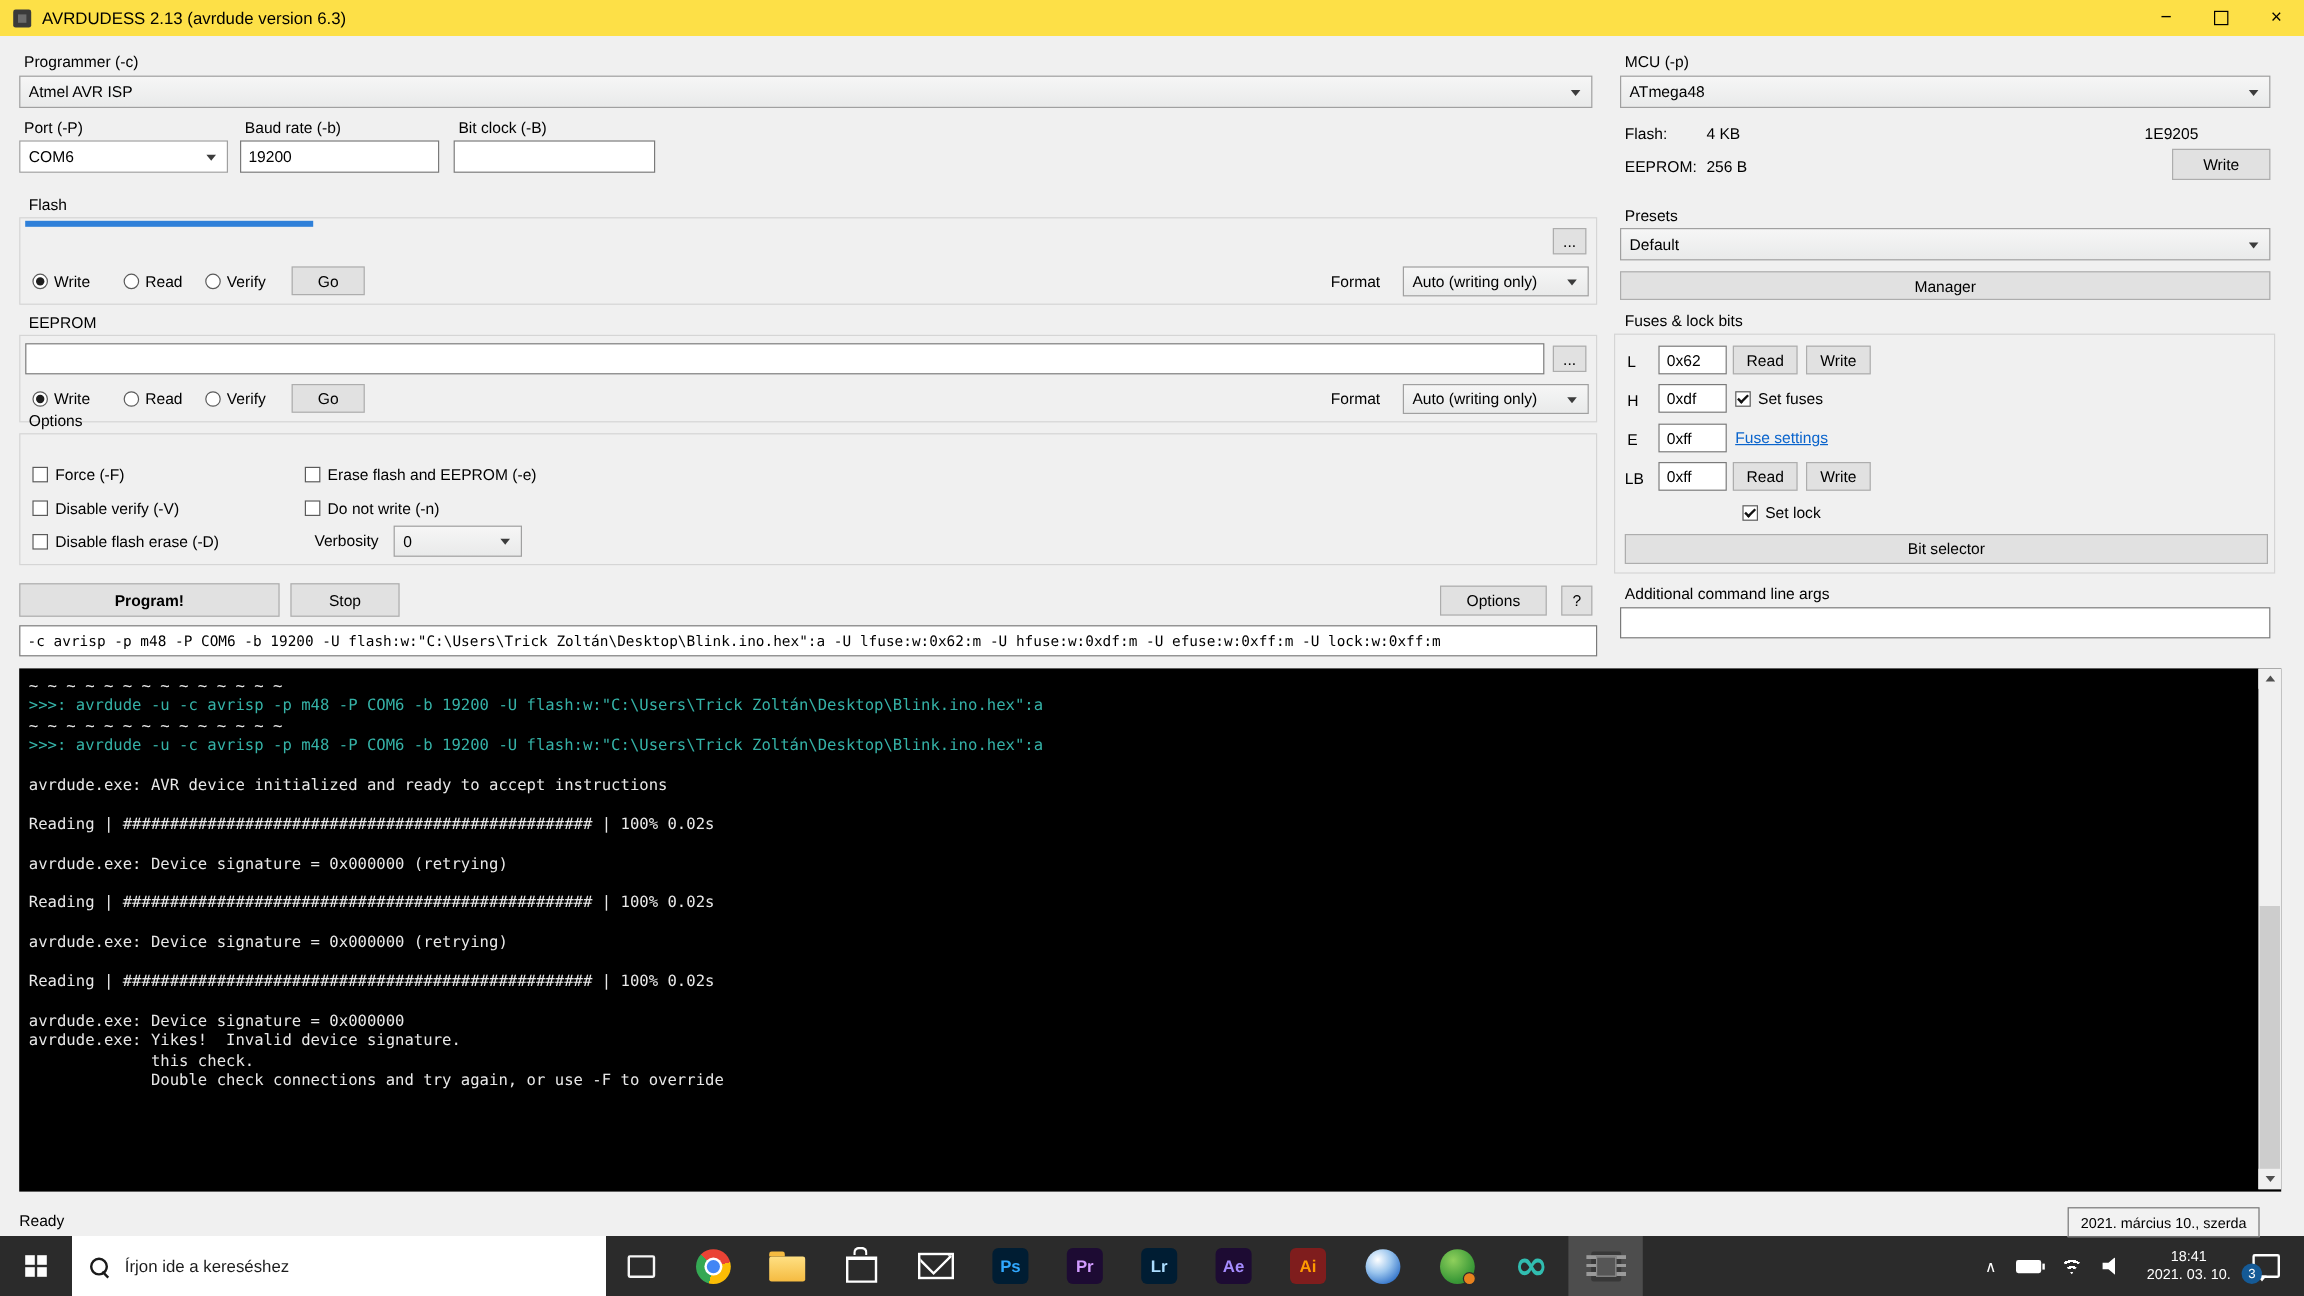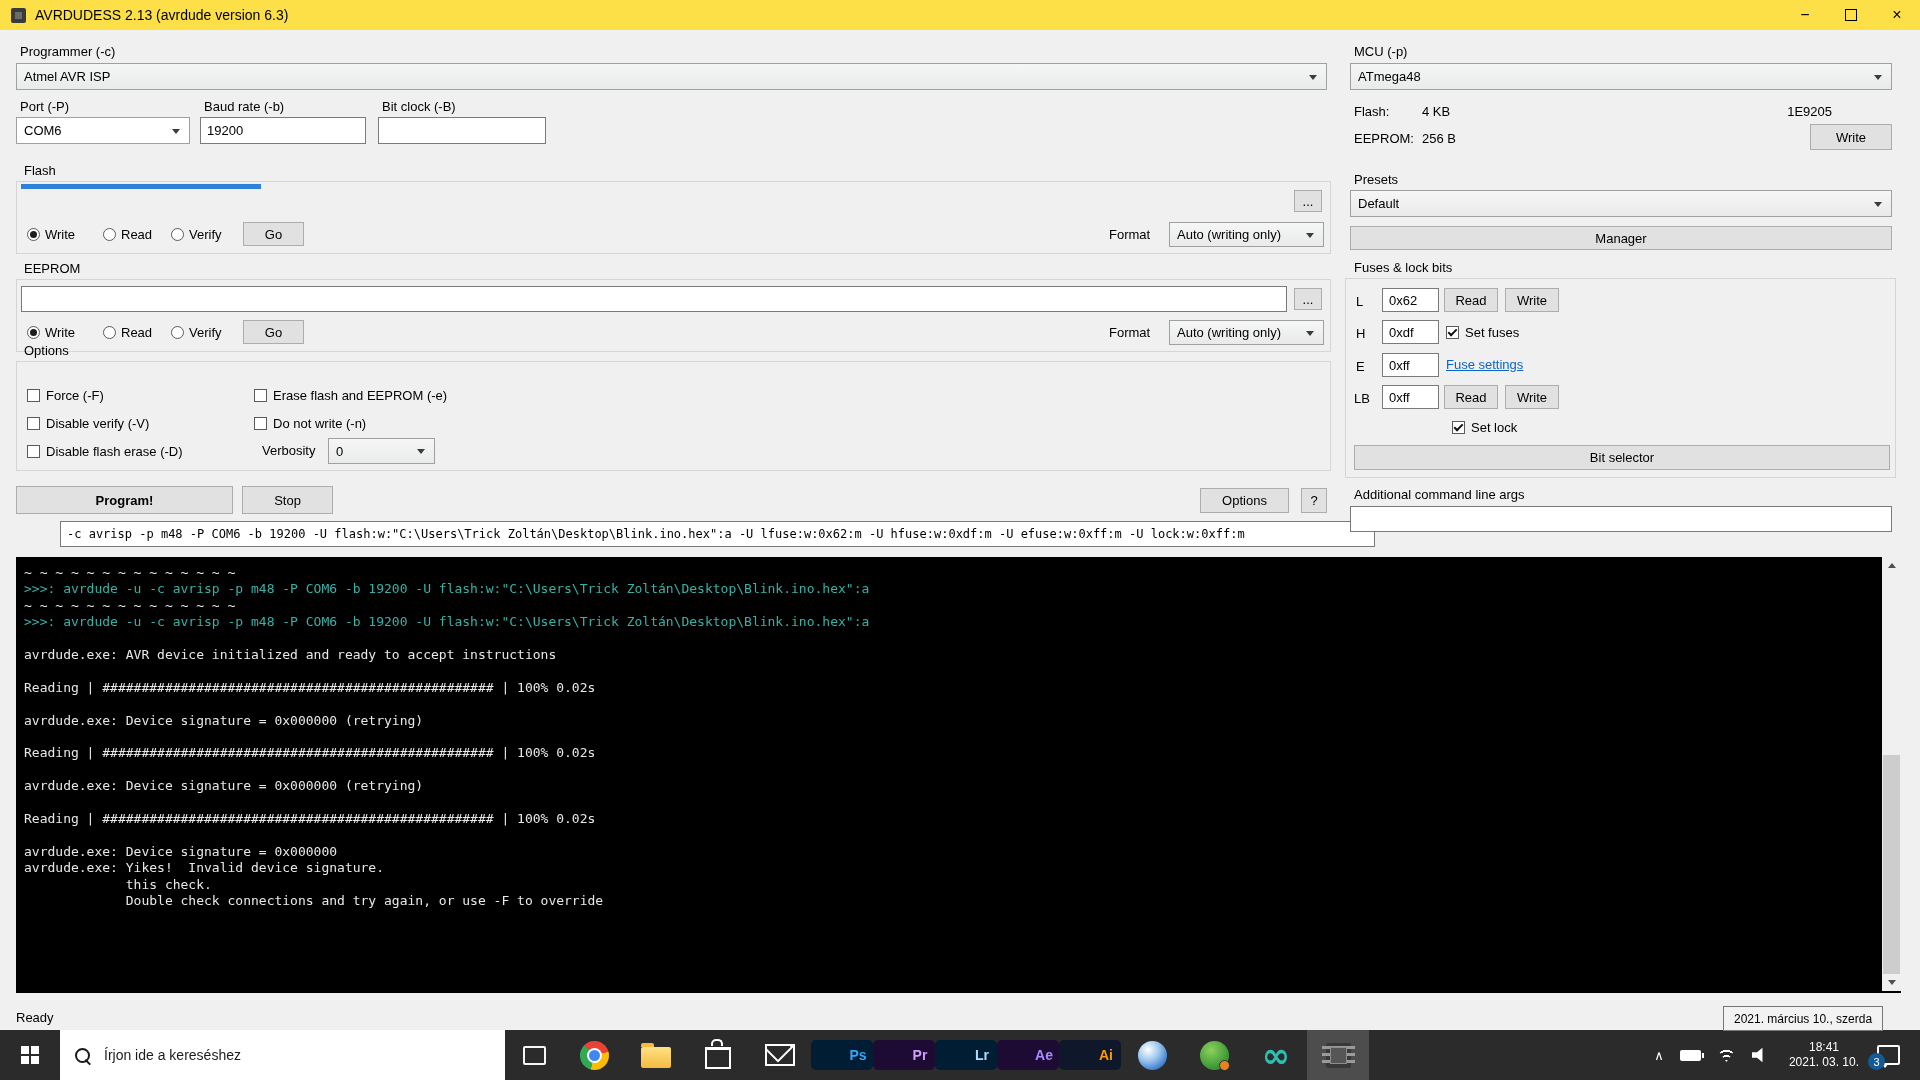--- a/index.html
+++ b/index.html
@@ -53,21 +53,21 @@
   .tb-slot.active{background:#4d4d4d;}
   .ic-chrome{width:29px;height:29px;border-radius:50%;background:conic-gradient(from -45deg,#ea4335 0 120deg,#fbbc05 120deg 240deg,#34a853 240deg 360deg);position:relative;}
   .ic-chrome::before{content:"";position:absolute;inset:7px;background:#fff;border-radius:50%;}
   .ic-chrome::after{content:"";position:absolute;inset:9px;background:#4286f5;border-radius:50%;}
   .ic-folder{width:30px;height:21px;background:linear-gradient(#ffe083,#f5bb41);border-radius:2px;position:relative;margin-top:4px;}
   .ic-folder::before{content:"";position:absolute;left:0;top:-4px;width:13px;height:4px;background:#f5bb41;border-radius:2px 2px 0 0;}
   .ic-store{width:22px;height:17px;border:2px solid #fff;border-top:3px solid #fff;position:relative;margin-top:6px;box-sizing:content-box;}
   .ic-store::before{content:"";position:absolute;left:4px;top:-11px;width:8px;height:5px;border:2px solid #fff;border-bottom:none;border-radius:5px 5px 0 0;}
   .ic-mail{width:26px;height:18px;border:2px solid #fff;position:relative;overflow:hidden;}
   .ic-mail::before{content:"";position:absolute;left:0;top:-10px;width:18px;height:18px;transform:rotate(45deg);border:2px solid #fff;}
-  .ic-adobe{width:30px;height:30px;border-radius:5px;display:flex;align-items:center;justify-content:center;font-weight:bold;font-size:14px;padding-left:32px;}
+  .ic-adobe{width:30px;height:30px;border-radius:5px;display:flex;align-items:center;justify-content:center;font-weight:bold;font-size:14px;}
   .ic-blue{width:29px;height:29px;border-radius:50%;background:radial-gradient(circle at 35% 30%,#fff,#9cc6ee 40%,#3273c9 80%);}
   .ic-green{width:29px;height:29px;border-radius:50%;background:radial-gradient(circle at 38% 32%,#8fd05c,#3c9a38 65%,#2c7d2a);position:relative;}
   .ic-green::after{content:"";position:absolute;right:-1px;bottom:-1px;width:9px;height:9px;border-radius:50%;background:#e8821e;border:1px solid #2b2b2b;}
   .ic-infinity{color:#31bdb0;font-size:34px;font-weight:bold;line-height:30px;font-family:"DejaVu Sans",sans-serif;}
   .ic-chip{width:25px;height:25px;background:#383838;border-radius:2px;position:relative;z-index:0;}
   .ic-chip::before{content:"";position:absolute;inset:4px;background:#565656;border:1px solid #8c8c8c;}
   .ic-chip::after{content:"";position:absolute;left:-4px;top:3px;width:33px;height:19px;background:repeating-linear-gradient(180deg,#9a9a9a 0 3px,rgba(0,0,0,0) 3px 7px);z-index:-1;}
   .tray{margin-left:auto;display:flex;align-items:center;color:#fff;padding-right:10px;}
   .tray-chevron{width:26px;text-align:center;font-size:13px;}
   .ic-battery{width:21px;height:11px;background:#fff;border-radius:2px;position:relative;margin:0 8px;display:block;}
@@ -190,21 +190,21 @@
       <span>0</span>
       <span class="dd-arrow"></span>
     </div>
   </div>
 
   <button class="btn" style="left:16px;top:486px;width:217px;height:28px;font-weight:bold">Program!</button>
   <button class="btn" style="left:242px;top:486px;width:91px;height:28px">Stop</button>
   <button class="btn" style="left:1200px;top:488px;width:89px;height:25px">Options</button>
   <button class="btn" style="left:1301px;top:488px;width:26px;height:25px">?</button>
 
-  <input class="tb mono" style="left: 16px; top: 521px; width: 1315px; height: 26px; margin-left: 44px;" value="-c avrisp -p m48 -P COM6 -b 19200 -U flash:w:&quot;C:\Users\Trick Zoltán\Desktop\Blink.ino.hex&quot;:a -U lfuse:w:0x62:m -U hfuse:w:0xdf:m -U efuse:w:0xff:m -U lock:w:0xff:m">
+  <input class="tb mono" style="left: 16px; top: 521px; width: 1315px; height: 26px;" value="-c avrisp -p m48 -P COM6 -b 19200 -U flash:w:&quot;C:\Users\Trick Zoltán\Desktop\Blink.ino.hex&quot;:a -U lfuse:w:0x62:m -U hfuse:w:0xdf:m -U efuse:w:0xff:m -U lock:w:0xff:m">
 
   <div class="console">
     <div>
         <div class="console-line">~ ~ ~ ~ ~ ~ ~ ~ ~ ~ ~ ~ ~ ~</div>
         <div class="console-line cmd">&gt;&gt;&gt;: avrdude -u -c avrisp -p m48 -P COM6 -b 19200 -U flash:w:"C:\Users\Trick Zoltán\Desktop\Blink.ino.hex":a</div>
         <div class="console-line">~ ~ ~ ~ ~ ~ ~ ~ ~ ~ ~ ~ ~ ~</div>
         <div class="console-line cmd">&gt;&gt;&gt;: avrdude -u -c avrisp -p m48 -P COM6 -b 19200 -U flash:w:"C:\Users\Trick Zoltán\Desktop\Blink.ino.hex":a</div>
         <div class="console-line">&nbsp;</div>
         <div class="console-line">avrdude.exe: AVR device initialized and ready to accept instructions</div>
         <div class="console-line">&nbsp;</div>
@@ -331,21 +331,21 @@
         <div class="tb-slot">
           <div class="ic-adobe" style="background: rgb(29, 11, 51); color: rgb(210, 155, 255);">Pr</div>
         </div>
         <div class="tb-slot">
           <div class="ic-adobe" style="background: rgb(0, 29, 51); color: rgb(171, 221, 255);">Lr</div>
         </div>
         <div class="tb-slot">
           <div class="ic-adobe" style="background: rgb(29, 11, 51); color: rgb(165, 140, 255);">Ae</div>
         </div>
         <div class="tb-slot">
-          <div class="ic-adobe" style="background: #0f172a; color: rgb(255, 154, 0);">Ai</div>
+          <div class="ic-adobe" style="background: #7f1d1d; color: rgb(255, 154, 0);">Ai</div>
         </div>
         <div class="tb-slot">
           <div class="ic-blue"></div>
         </div>
         <div class="tb-slot">
           <div class="ic-green"></div>
         </div>
         <div class="tb-slot">
           <div class="ic-infinity">∞</div>
         </div>

